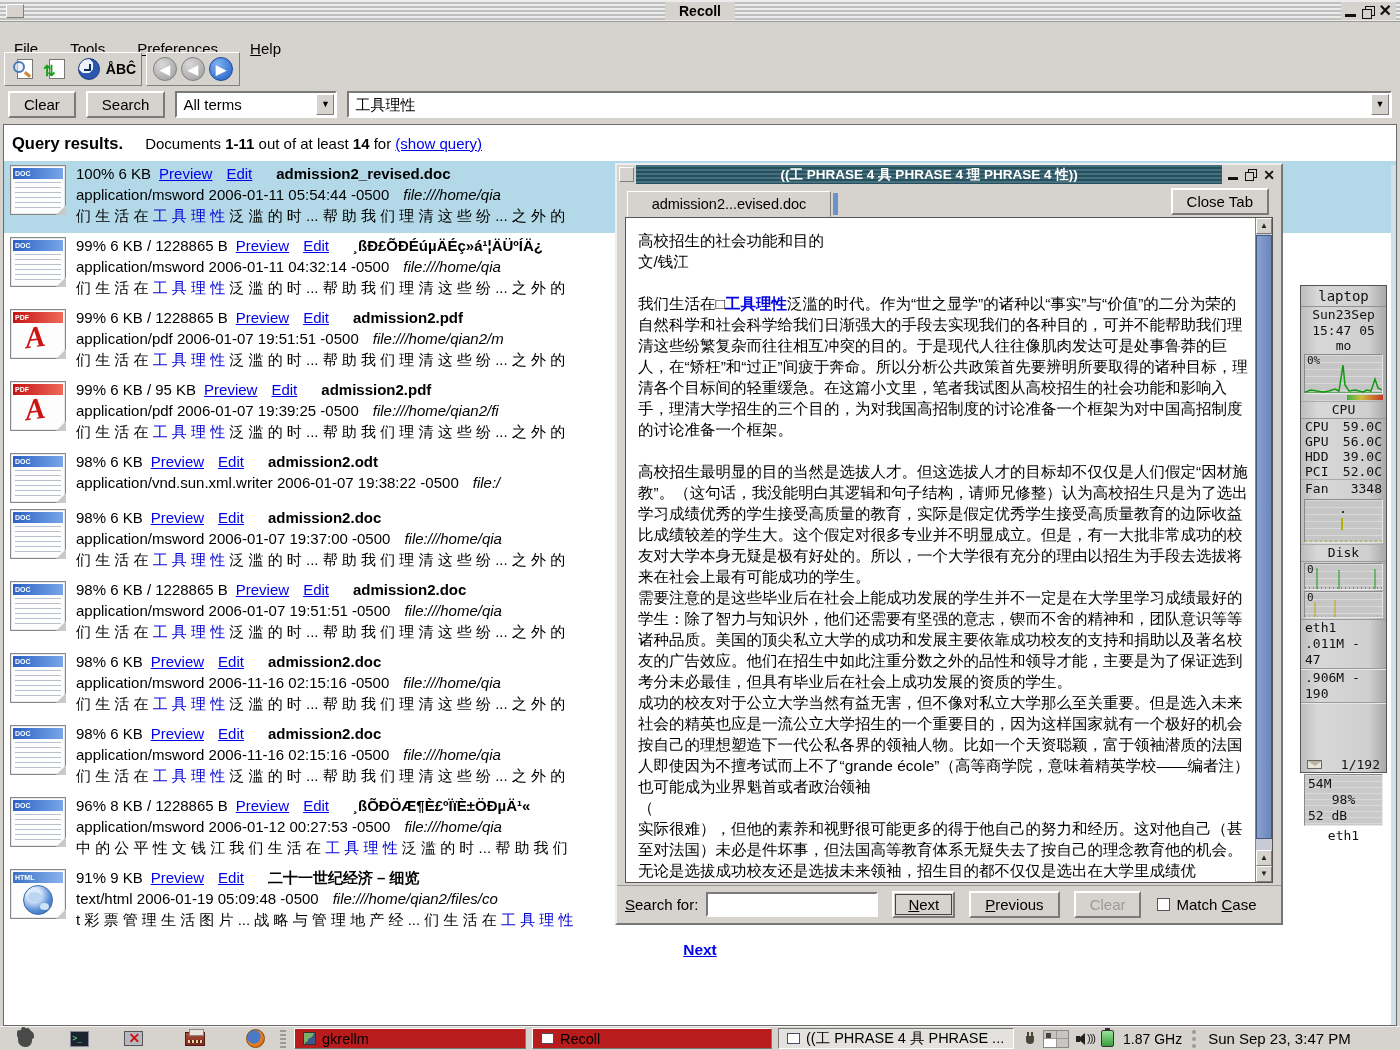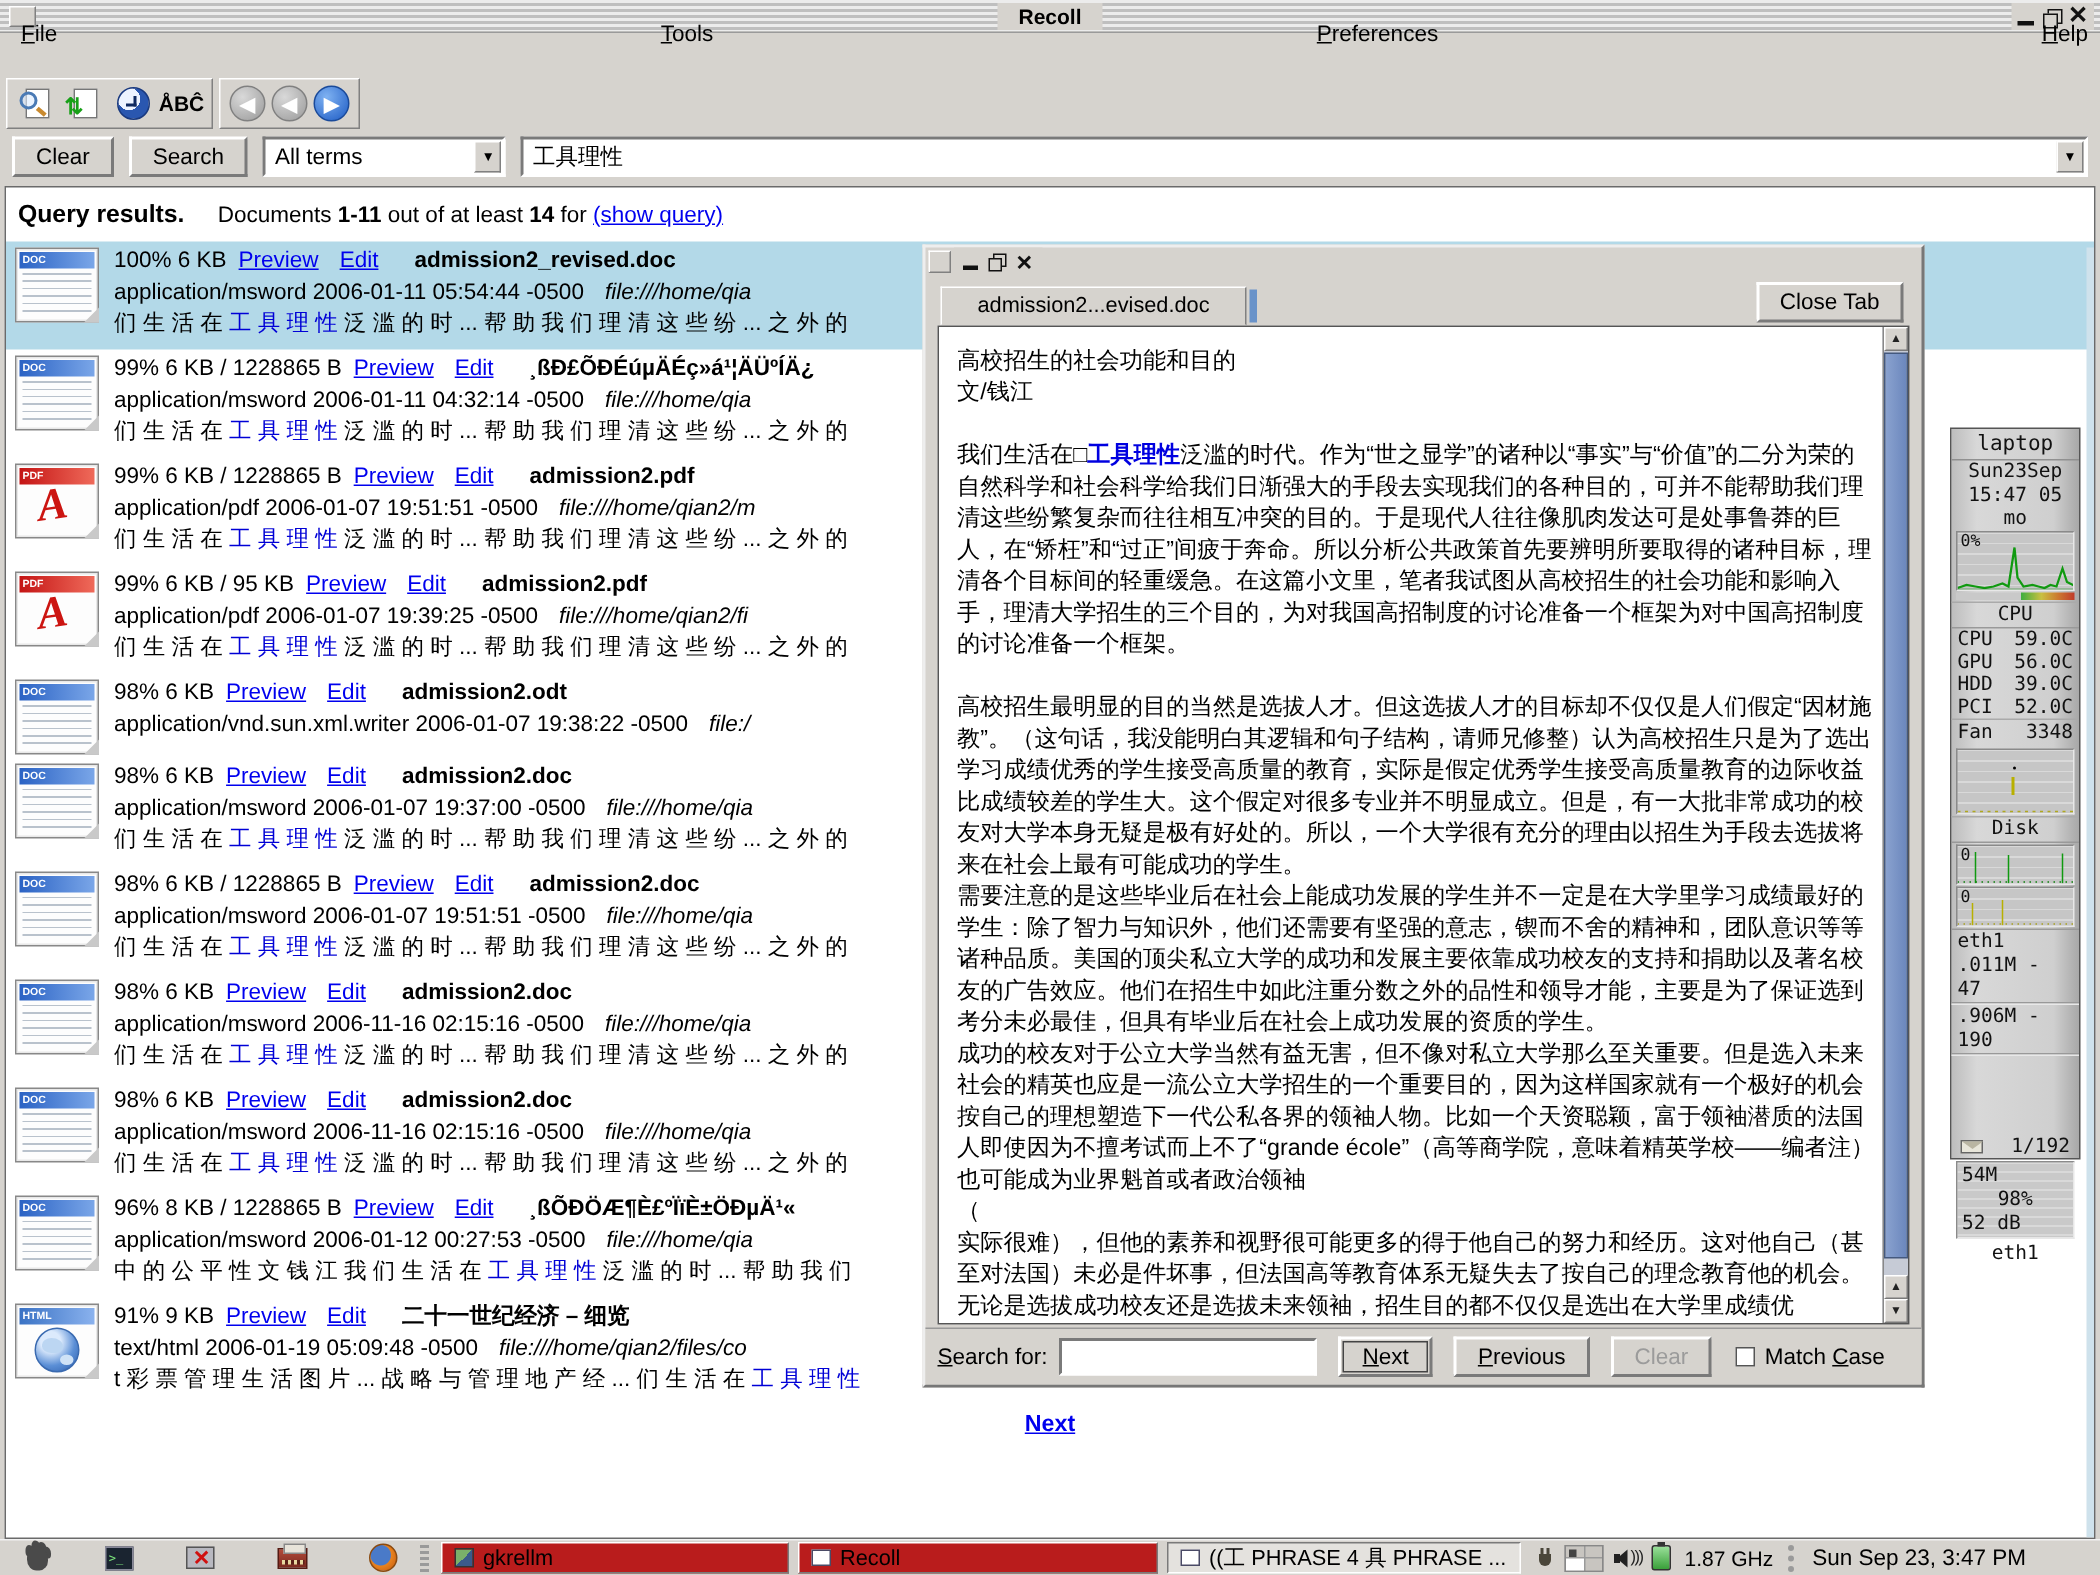--- a/index.html
+++ b/index.html
@@ -17,22 +17,22 @@
   .tb-title { position:absolute; left:50%; transform:translateX(-50%); background:#d6d3ce;
     padding:0 14px; font-weight:bold; font-size:14px; height:18px; line-height:18px; }
   .tb-controls { position:absolute; right:4px; top:2px; height:18px; display:flex; gap:6px;
     background:#d6d3ce; padding:0 4px; align-items:center; }
   .glyph-min { width:11px; height:3px; background:#111; margin-top:8px; }
   .glyph-max { position:relative; width:11px; height:11px; }
   .glyph-max:before { content:""; position:absolute; left:3px; top:0; width:8px; height:8px; border:1.5px solid #111; }
   .glyph-max:after  { content:""; position:absolute; left:0; top:3px; width:8px; height:8px; border:1.5px solid #111; background:#d6d3ce; }
   .glyph-close { font-size:16px; font-weight:bold; color:#111; line-height:16px; }
 
-  .menubar { position:absolute; left:0; top:9px; width:100%; height:26px; display:flex;
-    align-items:center; padding-left:6px; gap:16px;justify-content:space-between; }
+  .menubar { position:absolute; left:0; top:35px; width:100%; height:26px; display:flex;
+    align-items:center; padding-left:6px; gap:16px; }
   .menu-item { display:inline-block; padding:3px 8px; font-size:15px; }
   .menu-item::first-letter { text-decoration:underline; }
 
   .toolbar { position:absolute; left:0; top:50px; width:100%; height:38px; display:flex; align-items:center; }
   .tgroup { display:flex; align-items:center; gap:4px; height:34px; padding:0 6px; margin-left:4px;
     border:1px solid; border-color:#fff #808080 #808080 #fff; background:#d6d3ce; }
   .tbtn { width:28px; height:26px; display:flex; align-items:center; justify-content:center; }
   .ico-page { position:relative; width:16px; height:20px; background:#fff; border:1px solid #777; }
   .ico-mag { position:absolute; left:-5px; top:1px; width:12px; height:12px; border:2.5px solid #4a7ab5; border-radius:50%; background:rgba(220,235,255,.6); }
   .ico-mag:after { content:""; position:absolute; left:9px; top:10px; width:7px; height:3px; background:#c98a30; transform:rotate(40deg); }
@@ -423,20 +423,23 @@
     <div class="next-link-wrap">
       <a class="lnk">Next</a>
     </div>
     <div class="edge-strip"></div>
   </div>
 </div>
 
 <div id="preview">
   <div class="pv-titlebar">
     <div class="pv-menu-btn"></div>
+    <div class="pv-stripes">
+      <span class="pv-title">((工 PHRASE 4 具 PHRASE 4 理 PHRASE 4 性))</span>
+    </div>
     <div class="pv-controls">
       <span class="glyph-min"></span>
       <span class="glyph-max"></span>
       <span class="glyph-close" style="font-size:14px;">✕</span>
     </div>
   </div>
   <div class="pv-tabrow">
     <div class="pv-tab">admission2...evised.doc</div>
     <div class="pv-tab-accent"></div>
     <button class="btn pv-closetab">Close Tab</button>

